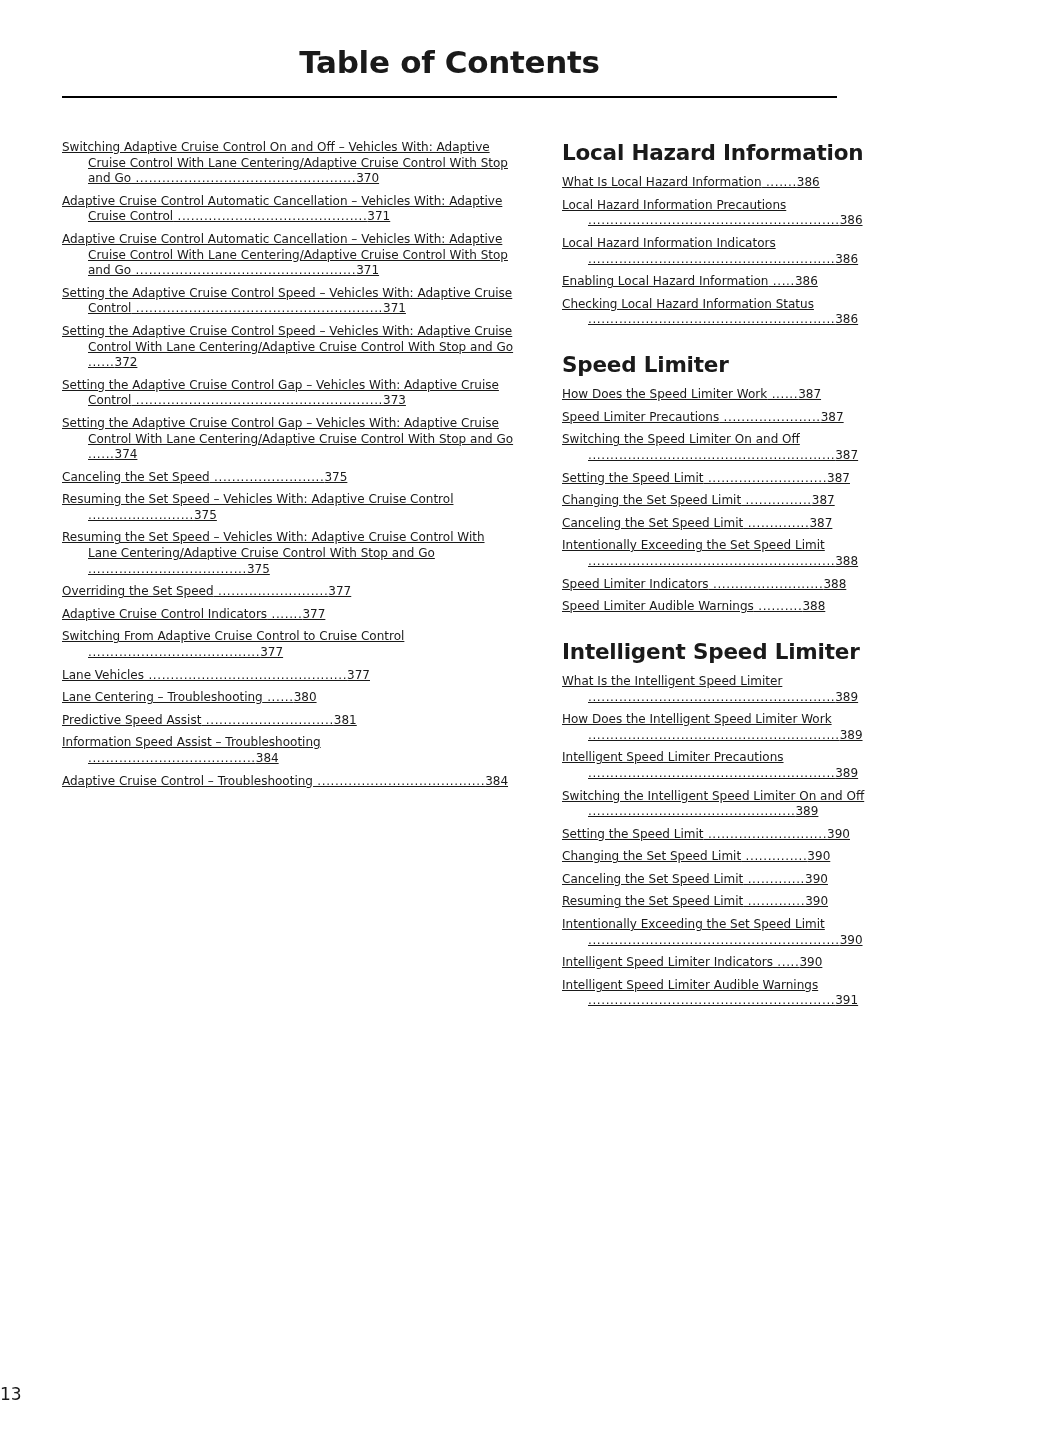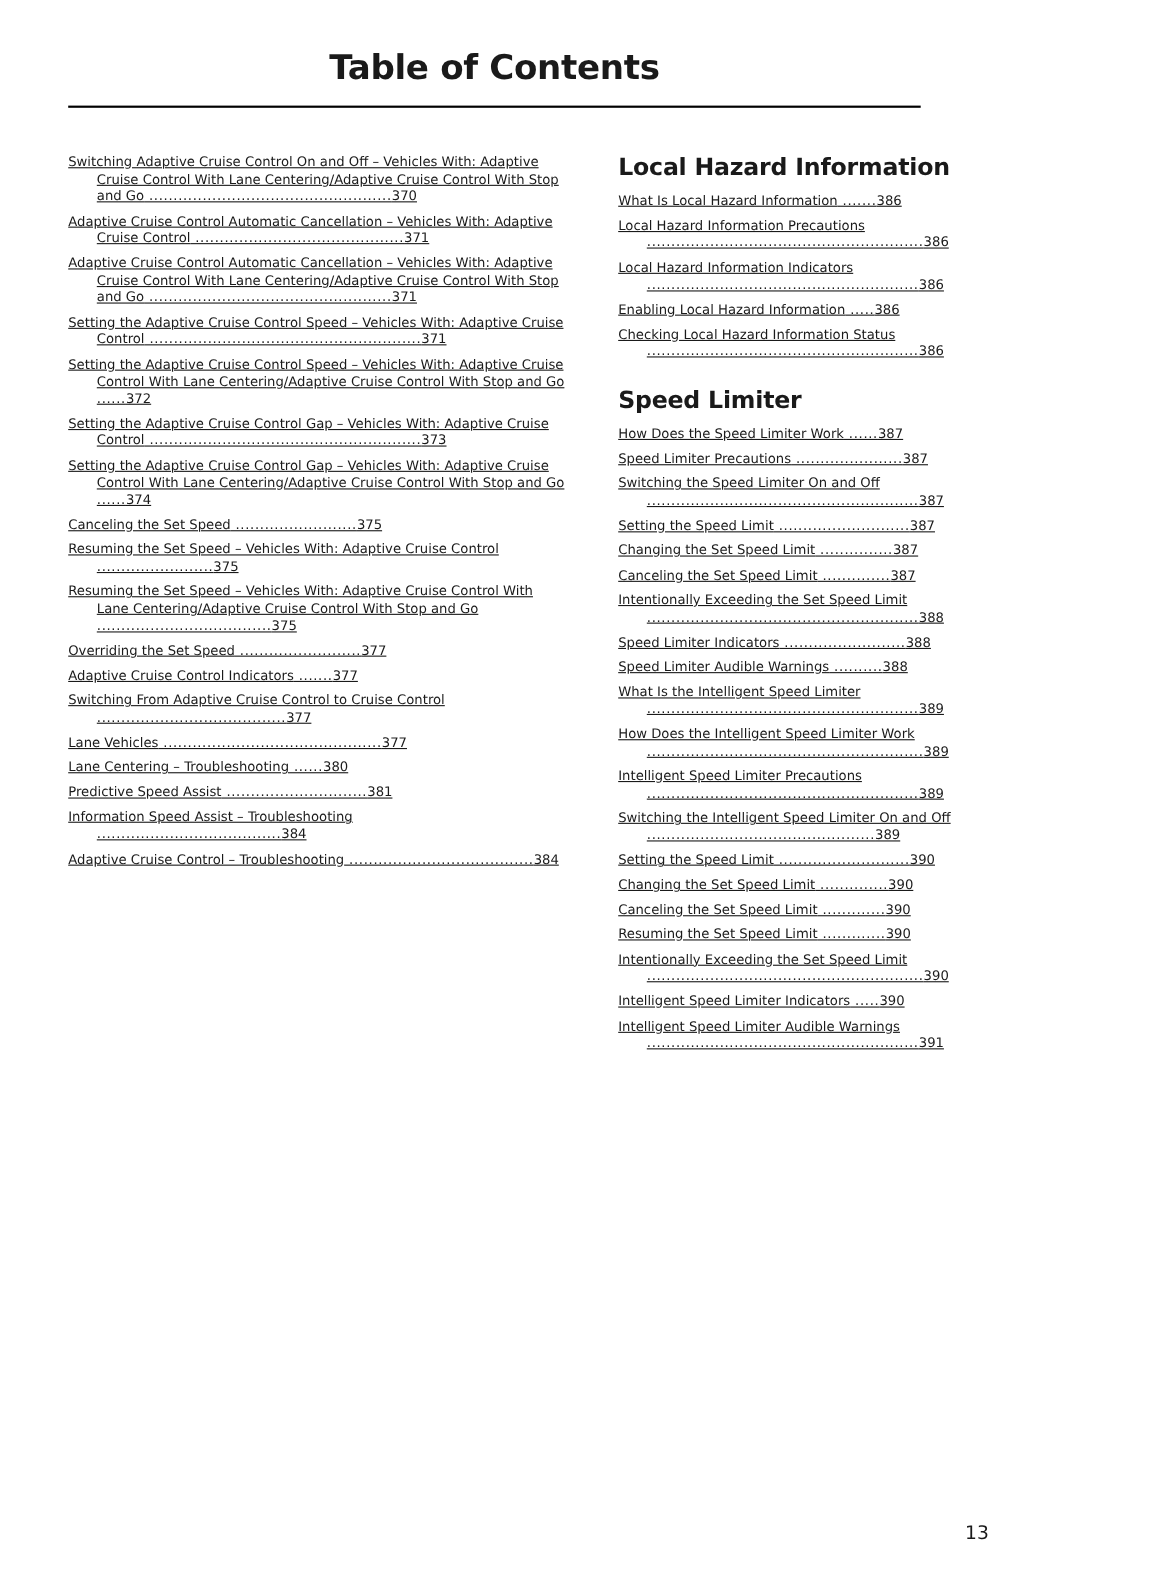--- a/index.html
+++ b/index.html
@@ -69,21 +69,21 @@
     letter-spacing: 0.6px;
   }
   .pg {
     font-variant-numeric: lining-nums;
   }
   .folio {
     position: absolute;
     bottom: 44px;
     left: 0;
     width: 100%;
-    text-align: right;
+    text-align: left;
     font-size: 17px;
   }
 </style>
 </head>
 <body>
 
 <div class="page">
 
   <h1 class="page-title">Table of Contents</h1>
   <div class="title-rule"></div>
@@ -121,20 +121,21 @@
         <div class="section-heading spaced">Speed Limiter</div>
         <div class="entry"><span class="etext">How Does the Speed Limiter Work</span><span class="dots"> ......</span><span class="pg">387</span></div>
         <div class="entry"><span class="etext">Speed Limiter Precautions</span><span class="dots"> ......................</span><span class="pg">387</span></div>
         <div class="entry"><span class="etext">Switching the Speed Limiter On and Off</span><span class="dots"> ........................................................</span><span class="pg">387</span></div>
         <div class="entry"><span class="etext">Setting the Speed Limit</span><span class="dots"> ...........................</span><span class="pg">387</span></div>
         <div class="entry"><span class="etext">Changing the Set Speed Limit</span><span class="dots"> ...............</span><span class="pg">387</span></div>
         <div class="entry"><span class="etext">Canceling the Set Speed Limit</span><span class="dots"> ..............</span><span class="pg">387</span></div>
         <div class="entry"><span class="etext">Intentionally Exceeding the Set Speed Limit</span><span class="dots"> ........................................................</span><span class="pg">388</span></div>
         <div class="entry"><span class="etext">Speed Limiter Indicators</span><span class="dots"> .........................</span><span class="pg">388</span></div>
         <div class="entry"><span class="etext">Speed Limiter Audible Warnings</span><span class="dots"> ..........</span><span class="pg">388</span></div>
+        <div class="section-heading spaced">Intelligent Speed Limiter</div>
         <div class="entry"><span class="etext">What Is the Intelligent Speed Limiter</span><span class="dots"> ........................................................</span><span class="pg">389</span></div>
         <div class="entry"><span class="etext">How Does the Intelligent Speed Limiter Work</span><span class="dots"> .........................................................</span><span class="pg">389</span></div>
         <div class="entry"><span class="etext">Intelligent Speed Limiter Precautions</span><span class="dots"> ........................................................</span><span class="pg">389</span></div>
         <div class="entry"><span class="etext">Switching the Intelligent Speed Limiter On and Off</span><span class="dots"> ...............................................</span><span class="pg">389</span></div>
         <div class="entry"><span class="etext">Setting the Speed Limit</span><span class="dots"> ...........................</span><span class="pg">390</span></div>
         <div class="entry"><span class="etext">Changing the Set Speed Limit</span><span class="dots"> ..............</span><span class="pg">390</span></div>
         <div class="entry"><span class="etext">Canceling the Set Speed Limit</span><span class="dots"> .............</span><span class="pg">390</span></div>
         <div class="entry"><span class="etext">Resuming the Set Speed Limit</span><span class="dots"> .............</span><span class="pg">390</span></div>
         <div class="entry"><span class="etext">Intentionally Exceeding the Set Speed Limit</span><span class="dots"> .........................................................</span><span class="pg">390</span></div>
         <div class="entry"><span class="etext">Intelligent Speed Limiter Indicators</span><span class="dots"> .....</span><span class="pg">390</span></div>

